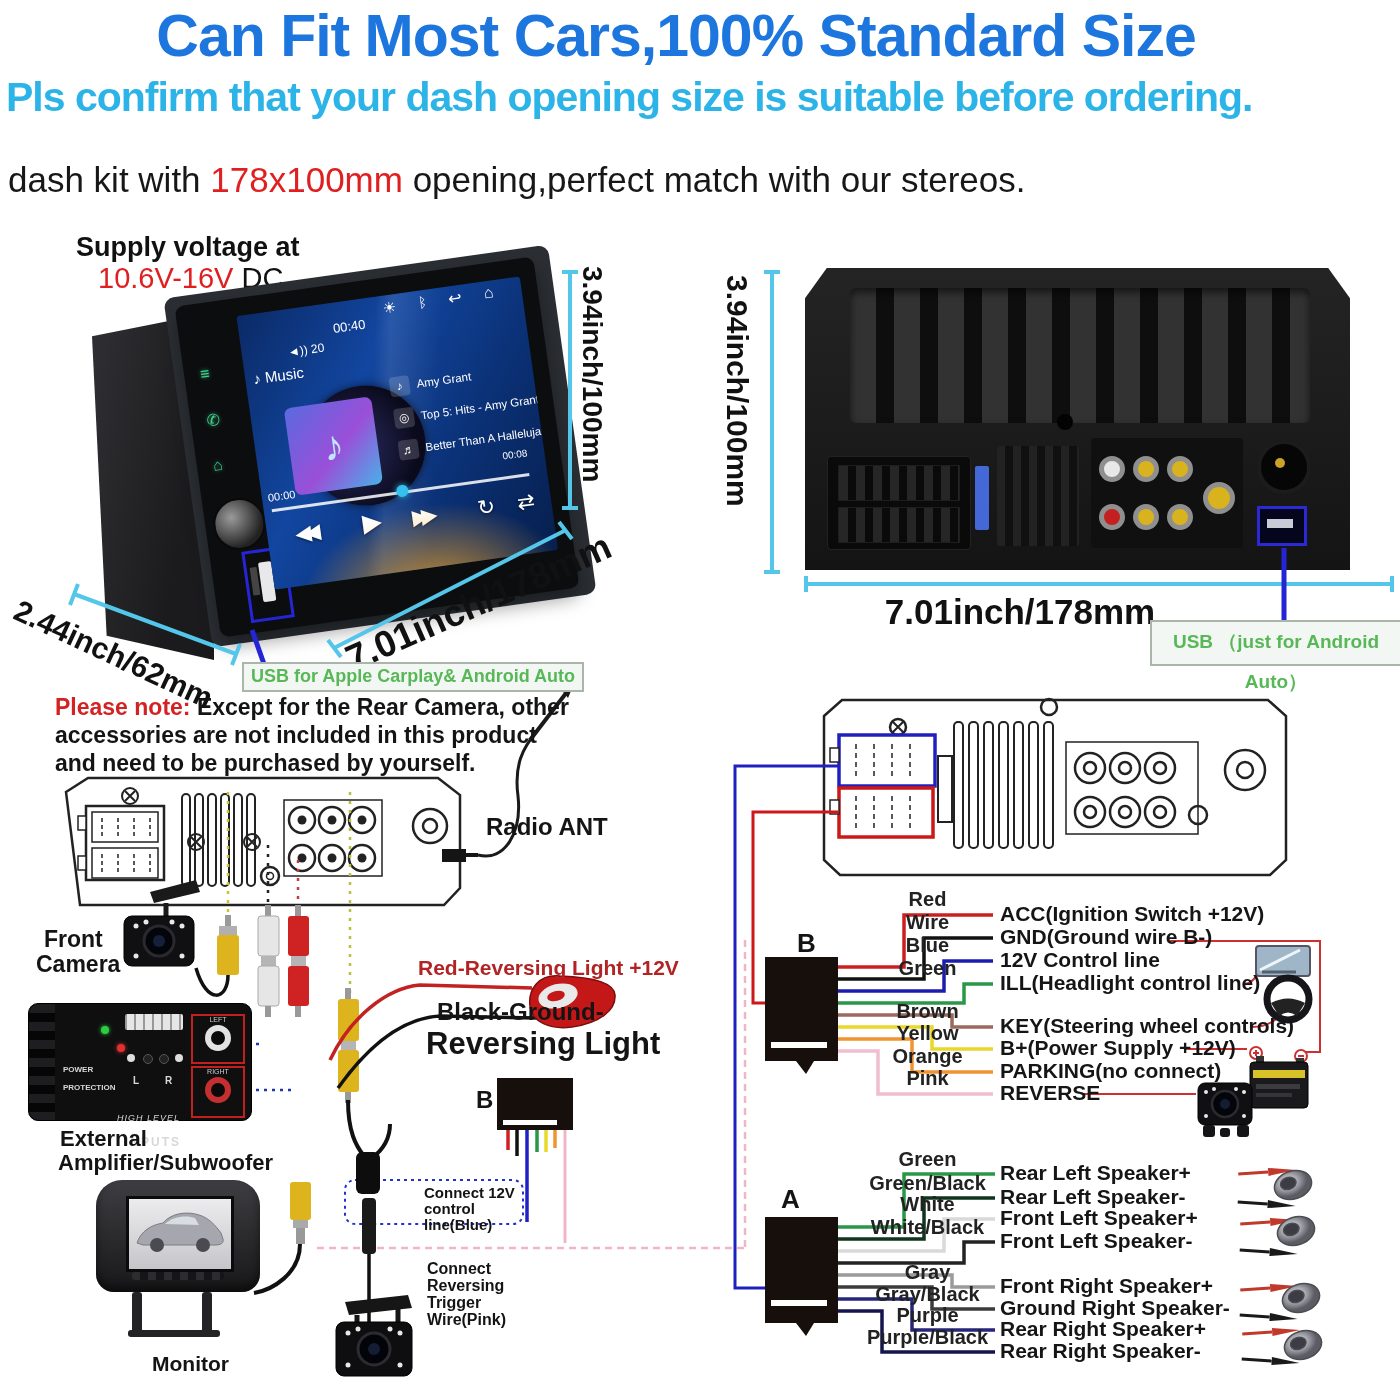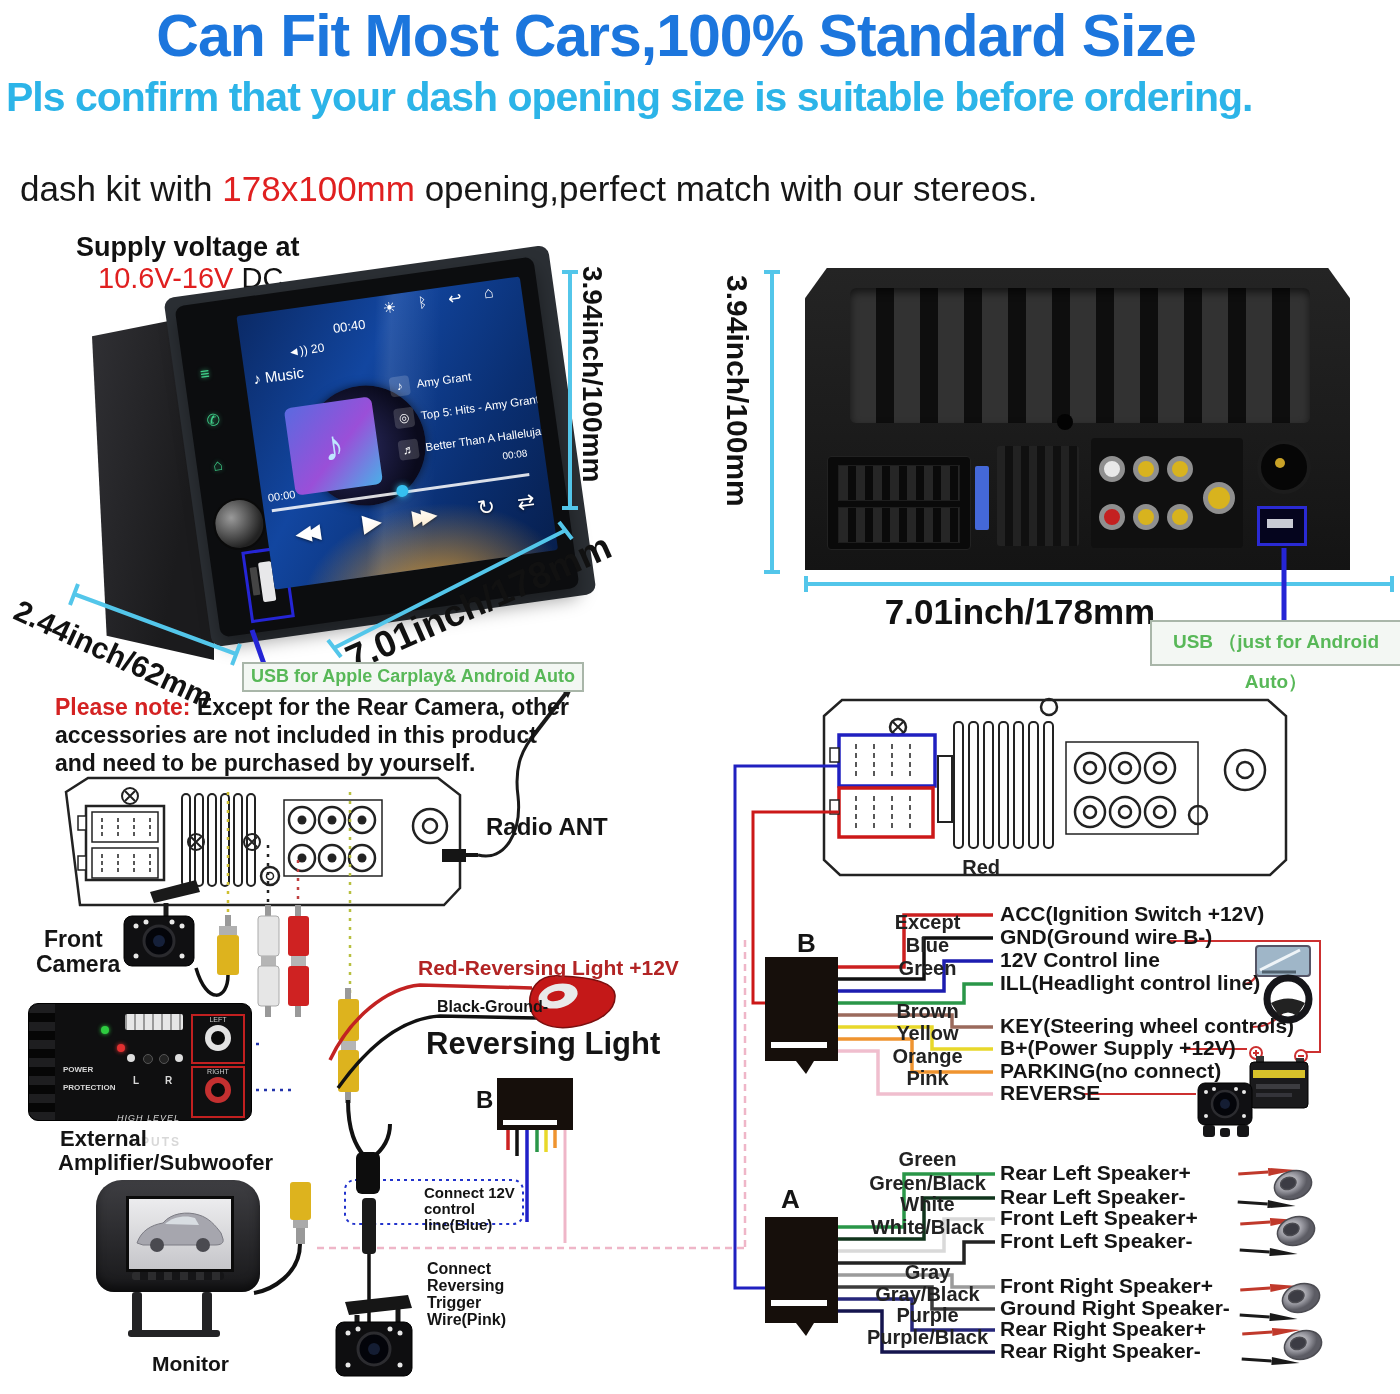--- a/index.html
+++ b/index.html
@@ -3,21 +3,21 @@
 <meta charset="utf-8">
 <style>
   html,body{margin:0;padding:0;background:#fff;font-family:"Liberation Sans",sans-serif;}
   #canvas{position:relative;width:1400px;height:1394px;background:#fff;overflow:hidden;}
   .abs{position:absolute;}
   svg{position:absolute;left:0;top:0;pointer-events:none;}
   
   .title{left:0;top:2px;width:1352px;text-align:center;font-size:59px;font-weight:bold;color:#1c76dd;letter-spacing:-1px;}
   .subtitle{left:6px;top:74px;font-size:41px;font-weight:bold;color:#2cb4e8;letter-spacing:-1px;}
   .bodytxt{left:8px;top:130px;font-size:35px;color:#171717;}
-  .bodytxt2{left:8px;top:169px;font-size:35px;color:#171717;margin-left:12px;}
+  .bodytxt2{left:8px;top:160px;font-size:35px;color:#171717;}
   .redtxt{color:#e02020;}
   
   .chassis{left:92px;top:312px;width:122px;height:348px;background:linear-gradient(100deg,#303034,#1b1b1d 70%);
     clip-path:polygon(0 7%,100% 0,100% 100%,12% 93%);}
   .trim{left:186px;top:270px;width:388px;height:352px;background:#2b2f34;border-radius:10px;transform:rotate(-8deg);}
   .panel{left:196px;top:280px;width:362px;height:334px;background:#0c0d0f;border-radius:9px;transform:rotate(-8deg);
     box-shadow:0 10px 18px rgba(0,0,0,.35);}
   .strip-icon{color:#3fd08a;font-size:16px;text-shadow:0 0 4px rgba(63,208,138,.8);}
   .knob{left:8px;top:198px;width:48px;height:48px;border-radius:50%;background:radial-gradient(circle at 35% 35%,#9a9a9a,#222 70%);border:2px solid #0a0a0a;}
   .usbbox{left:32px;top:252px;width:38px;height:66px;border:3px solid #2525d5;}
@@ -568,21 +568,21 @@
     </div>
     <div class="ampjackbox" style="top:62px;height:48px;">
       <div style="font-size:7px;color:#ccc;">RIGHT</div>
       <div class="rca-ring" style="border-color:#c43030;"></div>
     </div>
   </div>
   <div class="abs dlab" style="left:60px;top:1126px;font-size:22px;">External</div>
   <div class="abs dlab" style="left:58px;top:1150px;font-size:22px;">Amplifier/Subwoofer</div>
 
   <div class="abs" style="left:418px;top:956px;font-size:21px;font-weight:bold;color:#b22424;">Red-Reversing Light +12V</div>
-  <div class="abs dlab" style="left:437px;top:998px;font-size:16px;">Black-Ground-</div>
+  <div class="abs dlab" style="left:437px;top:998px;font-size:24px;">Black-Ground-</div>
   <div class="abs dlab" style="left:426px;top:1026px;font-size:31px;">Reversing Light</div>
   <div class="abs dlab" style="left:476px;top:1086px;font-size:24px;">B</div>
   <div class="abs dlab" style="left:424px;top:1185px;width:112px;font-size:15px;line-height:16px;">Connect 12V control line(Blue)</div>
   <div class="abs dlab" style="left:427px;top:1260px;width:130px;font-size:16px;line-height:17px;">Connect Reversing Trigger Wire(Pink)</div>
 
   <div class="abs monitor">
     <div class="monscreen">
       <svg width="96" height="64" viewBox="0 0 96 64" style="position:absolute;left:0;top:0;">
         <path d="M8,44 C12,32 22,26 34,24 C42,14 58,12 70,16 C80,19 86,26 92,34 L94,40 C95,44 92,46 86,46 L14,46 Z" fill="#a6a6ae" stroke="#7c7c84"></path>
         <path d="M36,25 C44,17 58,16 66,19 L70,26 Z" fill="#d8dde2"></path>
@@ -593,22 +593,22 @@
     <div class="monbtns"></div>
   </div>
   <div class="abs stalk" style="left:132px;top:1292px;"></div>
   <div class="abs stalk" style="left:202px;top:1292px;"></div>
   <div class="abs stalkbar"></div>
   <div class="abs dlab" style="left:152px;top:1352px;font-size:21px;">Monitor</div>
 
   <div class="abs dlab" style="left:797px;top:928px;font-size:26px;">B</div>
   <div class="abs dlab" style="left:781px;top:1184px;font-size:26px;">A</div>
 
-  <div class="wire-color" style="top:856px;text-align:right;">Red</div>
-  <div class="wire-color" style="top:911px;">Except</div>
+  <div class="wire-color" style="top:888px;">Red</div>
+  <div class="wire-color" style="top:911px;">Wire</div>
   <div class="wire-color" style="top:934px;">Blue</div>
   <div class="wire-color" style="top:957px;">Green</div>
   <div class="wire-color" style="top:1000px;">Brown</div>
   <div class="wire-color" style="top:1022px;">Yellow</div>
   <div class="wire-color" style="top:1045px;">Orange</div>
   <div class="wire-color" style="top:1067px;">Pink</div>
 
   <div class="wire-func" style="top:902px;">ACC(Ignition Switch +12V)</div>
   <div class="wire-func" style="top:925px;">GND(Ground wire B-)</div>
   <div class="wire-func" style="top:948px;">12V Control line</div>

